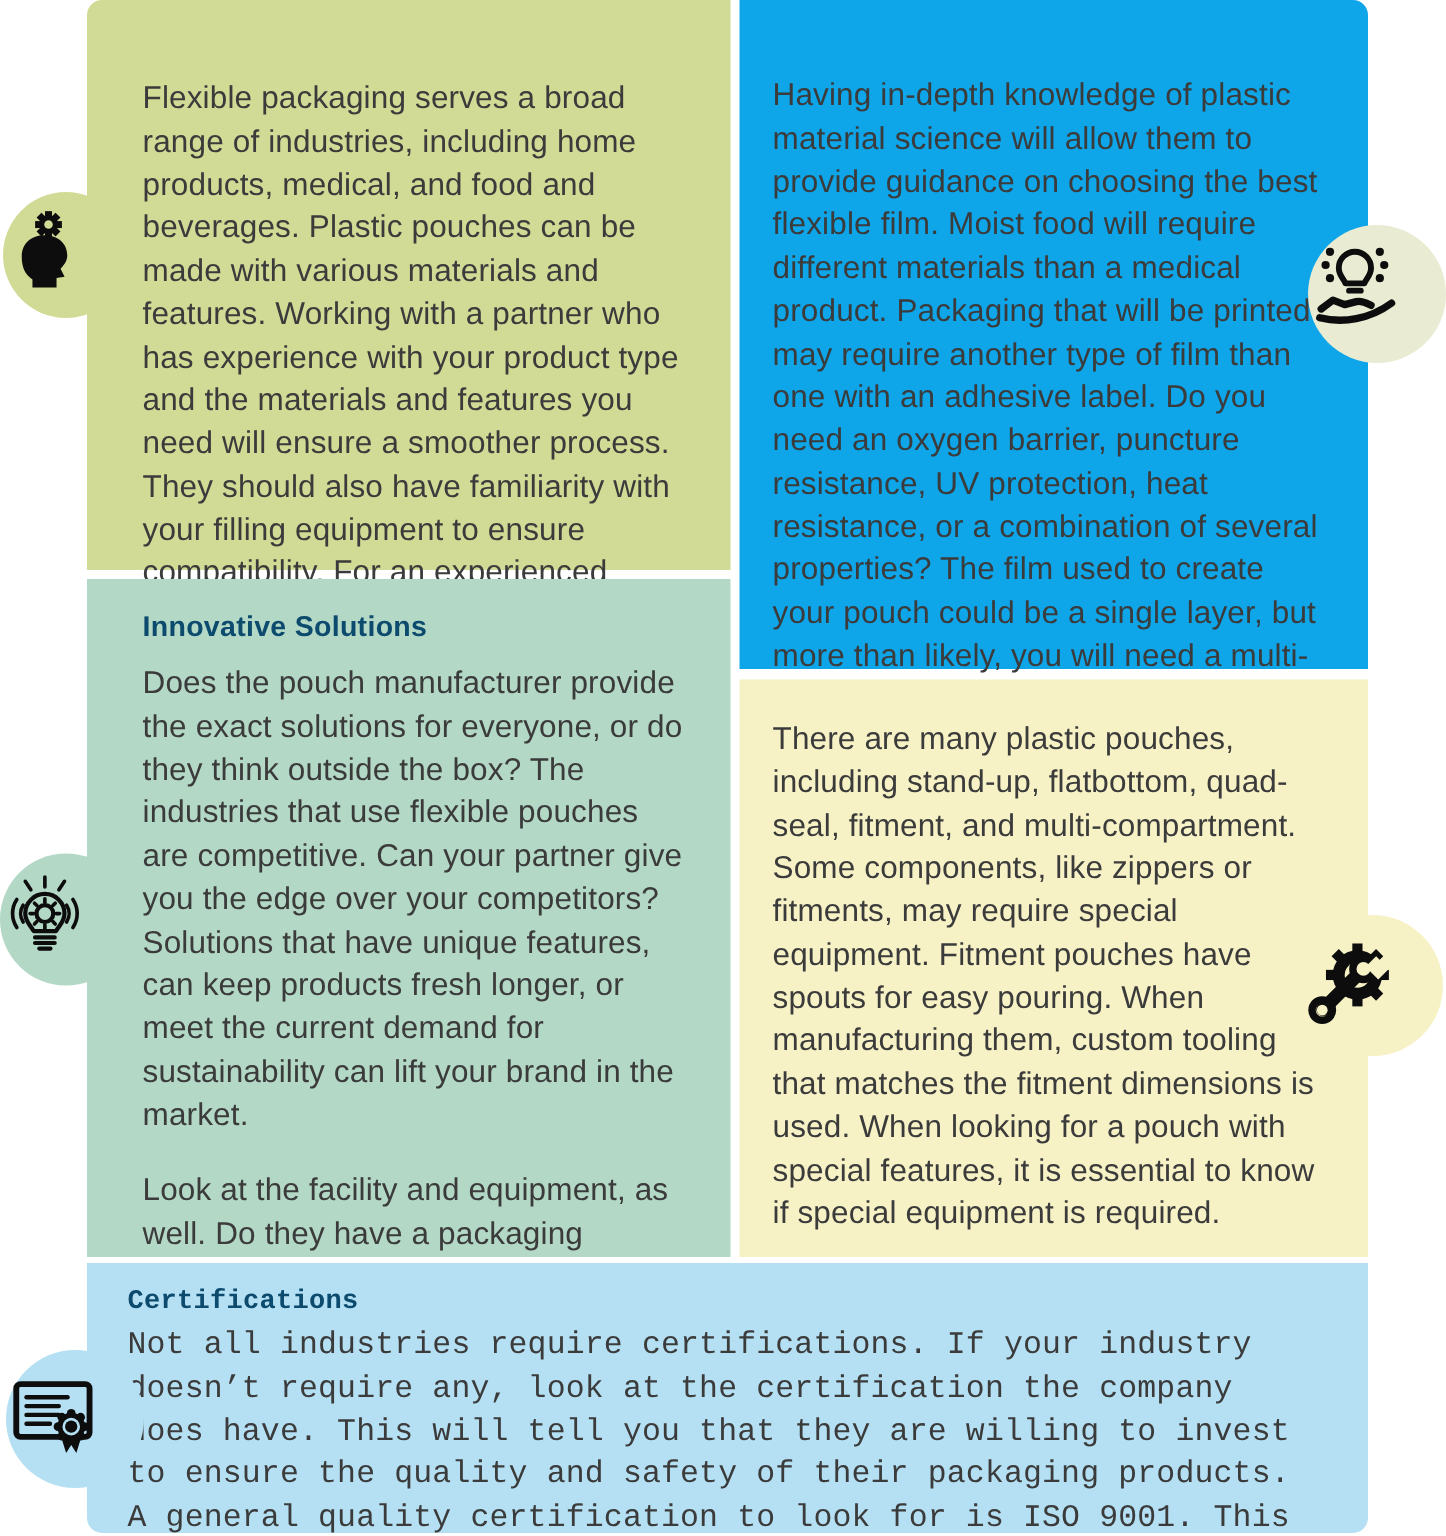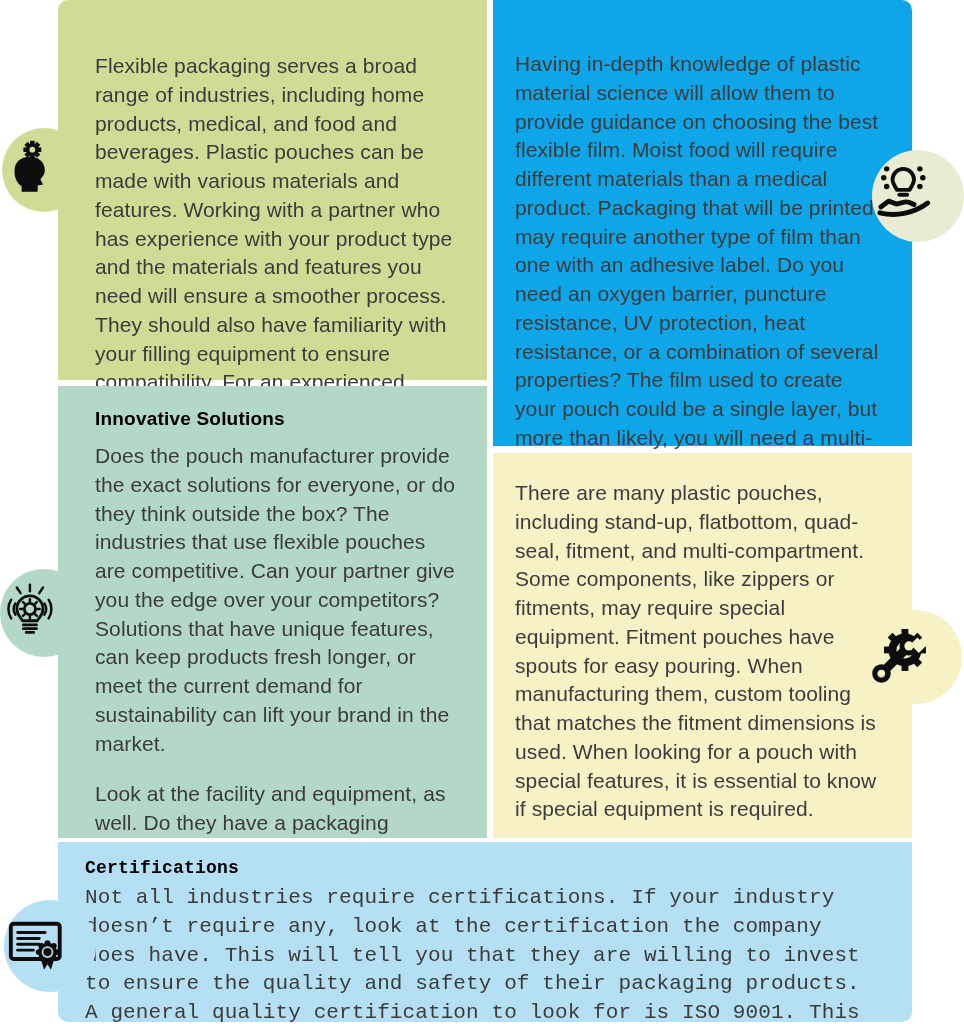--- a/index.html
+++ b/index.html
@@ -4,21 +4,21 @@
 <style>
   html,body{margin:0;padding:0;background:#ffffff;}
   .stage{
     position:relative;width:964px;height:1024px;margin:0 auto;
     background:#ffffff;overflow:hidden;
     font-family:"Liberation Sans","DejaVu Sans",sans-serif;
     color:#3b3b3b;
   }
   .panel{position:absolute;box-sizing:border-box;}
   .panel p{margin:0;font-size:21px;line-height:1.37;letter-spacing:.1px;}
-  .panel h2{margin:0 0 12px 0;font-size:19px;font-weight:bold;color:#000000;letter-spacing:.2px;}
+  .panel h2{margin:0 0 12px 0;font-size:19px;font-weight:bold;color:#0c4a6e;letter-spacing:.2px;}
   #panel-flexible   {left:58px;top:0;width:429px;height:380px;border-top-left-radius:10px;padding:52px 32px 0 37px;}
   #panel-material   {left:493px;top:0;width:419px;height:446px;border-top-right-radius:10px;padding:50px 27px 0 22px;}
   #panel-innovative {left:58px;top:386px;width:429px;height:452px;padding:22px 32px 0 37px;}
   #panel-equipment  {left:493px;top:453px;width:419px;height:385px;padding:26px 27px 0 22px;}
   #panel-cert       {left:58px;top:842px;width:854px;height:180px;border-bottom-left-radius:10px;border-bottom-right-radius:10px;padding:16px 32px 0 27px;}
   #panel-cert h2{margin-bottom:6px;font-size:18px;}
   .para-gap{margin-top:22px !important;}
   .icon-circle{position:absolute;border-radius:50%;display:flex;align-items:center;justify-content:center;}
   #circle-head  {left:2px;  top:128px;width:84px;height:84px;}
   #circle-hand  {left:872px;top:150px;width:92px;height:92px;}

